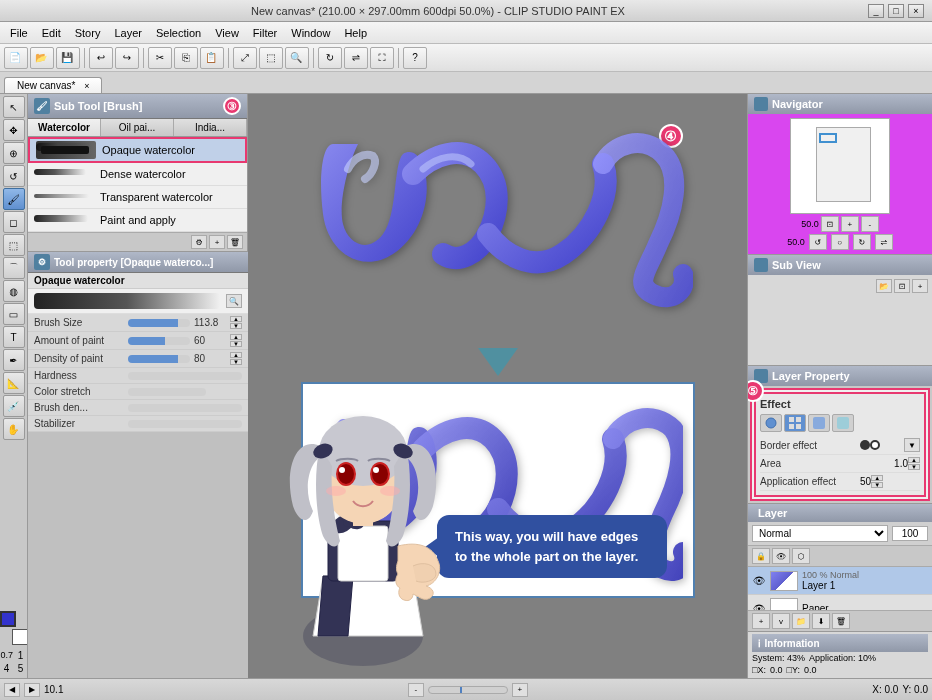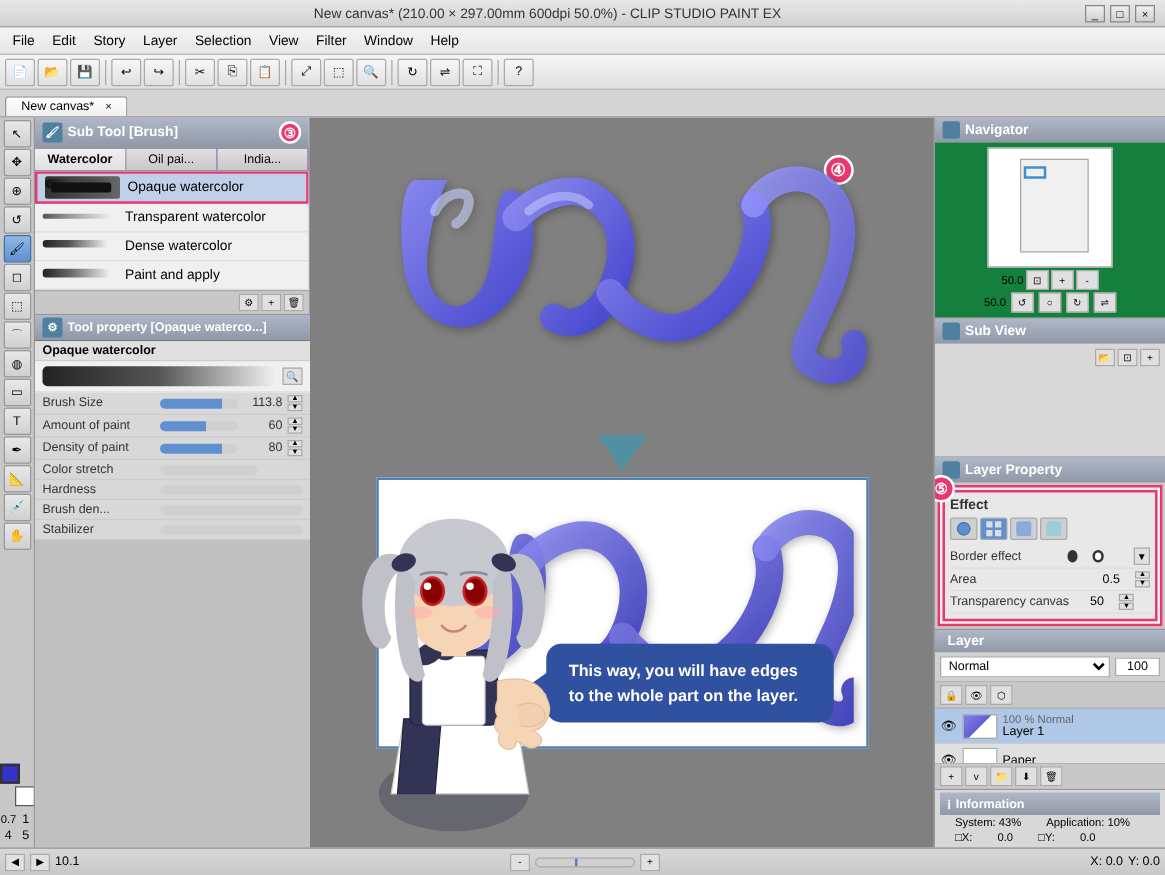--- a/index.html
+++ b/index.html
@@ -205,21 +205,20 @@
     .property-label { width: 90px; color: #333; flex-shrink: 0; }
     .property-slider {
       flex: 1;
       height: 8px;
       background: linear-gradient(to right, #6090d0, #d0d0d0);
       border-radius: 4px;
       position: relative;
     }
     .property-value {
       width: 32px;
-      text-align: right;
       font-size: 10px;
       color: #333;
     }
     .property-spinner {
       display: flex;
       flex-direction: column;
       gap: 1px;
     }
     .spinner-btn {
       width: 12px; height: 6px;
@@ -315,21 +314,21 @@
     }
     .right-panel-header .panel-icon {
       width: 14px; height: 14px;
       background: #5080a0;
       border-radius: 2px;
       display: inline-block;
     }
 
     
     #navigator-content {
-      background: #15803d;
+      background: #d946ef;
       height: 140px;
       display: flex;
       flex-direction: column;
       align-items: center;
       justify-content: center;
       padding: 4px;
     }
     .navigator-canvas {
       width: 100px; height: 100px;
       background: white;
@@ -408,21 +407,21 @@
       cursor: pointer;
       display: flex; align-items: center; justify-content: center;
     }
     .effect-tab-btn.active { background: #6090d0; }
     .effect-row {
       display: flex;
       align-items: center;
       padding: 2px 0;
       font-size: 10px;
       border-bottom: 1px solid #ddd;
-      gap: 12px;
+      gap: 0;
     }
     .effect-label { width: 100px; color: #333; }
     .effect-dot { width: 10px; height: 10px; border-radius: 50%; background: #333; }
     .effect-dot-outline { width: 10px; height: 10px; border-radius: 50%; border: 2px solid #333; background: white; }
 
     
     #layer-panel {
       flex: 1;
       background: #d8d8d8;
       display: flex;
@@ -523,21 +522,21 @@
       font-size: 10px;
     }
 
     
     #info-panel {
       border-top: 1px solid #999;
       background: #d8d8d8;
       padding: 2px 4px;
       font-size: 9px;
     }
-    .info-row { display: flex; gap: 20px; align-items: flex-end; padding: 1px 0; margin-left: 12px; }
+    .info-row { display: flex; gap: 4px; align-items: flex-end; padding: 1px 0; }
 
     
     .character-container {
       position: absolute;
       bottom: 10px;
       left: 10px;
       z-index: 10;
     }
     .small-btn {
       width: 16px; height: 14px;
@@ -726,29 +725,29 @@
 
           <div id="brush-list" style="max-height:130px; overflow-y:auto;">
             <div class="brush-item selected">
               <div class="brush-preview brush-preview-opaque">
                 <div class="stroke-opaque"></div>
               </div>
               <span>Opaque watercolor</span>
             </div>
             <div class="brush-item">
               <div class="brush-preview" style="background:transparent;">
+                <div class="stroke-dense" style="margin-top:4px;"></div>
+              </div>
+              <span>Dense watercolor</span>
+            </div>
+            <div class="brush-item">
+              <div class="brush-preview" style="background:transparent;">
                 <div class="stroke-transparent" style="margin-top:6px;"></div>
               </div>
               <span>Transparent watercolor</span>
-            </div>
-            <div class="brush-item">
-              <div class="brush-preview" style="background:transparent;">
-                <div class="stroke-dense" style="margin-top:4px;"></div>
-              </div>
-              <span>Dense watercolor</span>
             </div>
             <div class="brush-item">
               <div class="brush-preview" style="background:transparent;">
                 <div class="stroke-paint" style="margin-top:4px;"></div>
               </div>
               <span>Paint and apply</span>
             </div>
           </div>
 
           <div style="display:flex; align-items:center; justify-content:flex-end; padding:2px 4px; gap:2px; background:#c8c8c8; border-top:1px solid #aaa;">
@@ -791,27 +790,27 @@
           <div class="property-row">
             <span class="property-label">Density of paint</span>
             <div class="property-slider" style="background:linear-gradient(to right, #6090d0 80%, #d0d0d0 80%);"></div>
             <span class="property-value">80</span>
             <div class="property-spinner">
               <div class="spinner-btn">▲</div>
               <div class="spinner-btn">▼</div>
             </div>
           </div>
           <div class="property-row">
+            <span class="property-label">Hardness</span>
+            <div class="property-slider" style="background:#d0d0d0;"></div>
+          </div>
+          <div class="property-row">
             <span class="property-label">Color stretch</span>
             <div class="property-slider" style="background:#d0d0d0;"></div>
             <span class="property-value"></span>
-          </div>
-          <div class="property-row">
-            <span class="property-label">Hardness</span>
-            <div class="property-slider" style="background:#d0d0d0;"></div>
           </div>
           <div class="property-row">
             <span class="property-label">Brush den...</span>
             <div class="property-slider" style="background:#d0d0d0;"></div>
           </div>
           <div class="property-row">
             <span class="property-label">Stabilizer</span>
             <div class="property-slider" style="background:#d0d0d0;"></div>
           </div>
         </div>
@@ -1013,29 +1012,29 @@
                 <span class="effect-label">Border effect</span>
                 <div class="effect-dot"></div>
                 <div class="effect-dot-outline"></div>
                 <div style="flex:1"></div>
                 <div class="small-btn">▼</div>
               </div>
 
               <div class="effect-row">
                 <span class="effect-label">Area</span>
                 <div style="flex:1"></div>
-                <span style="font-size:10px;">0.5</span>
+                <span style="font-size:10px;">1.0</span>
                 <div class="property-spinner">
                   <div class="spinner-btn">▲</div>
                   <div class="spinner-btn">▼</div>
                 </div>
               </div>
 
               <div class="effect-row">
-                <span class="effect-label">Transparency canvas</span>
+                <span class="effect-label">Application effect</span>
                 <span style="font-size:10px;">50</span>
                 <div class="property-spinner">
                   <div class="spinner-btn">▲</div>
                   <div class="spinner-btn">▼</div>
                 </div>
               </div>
             </div>
           </div>
         </div>
 

